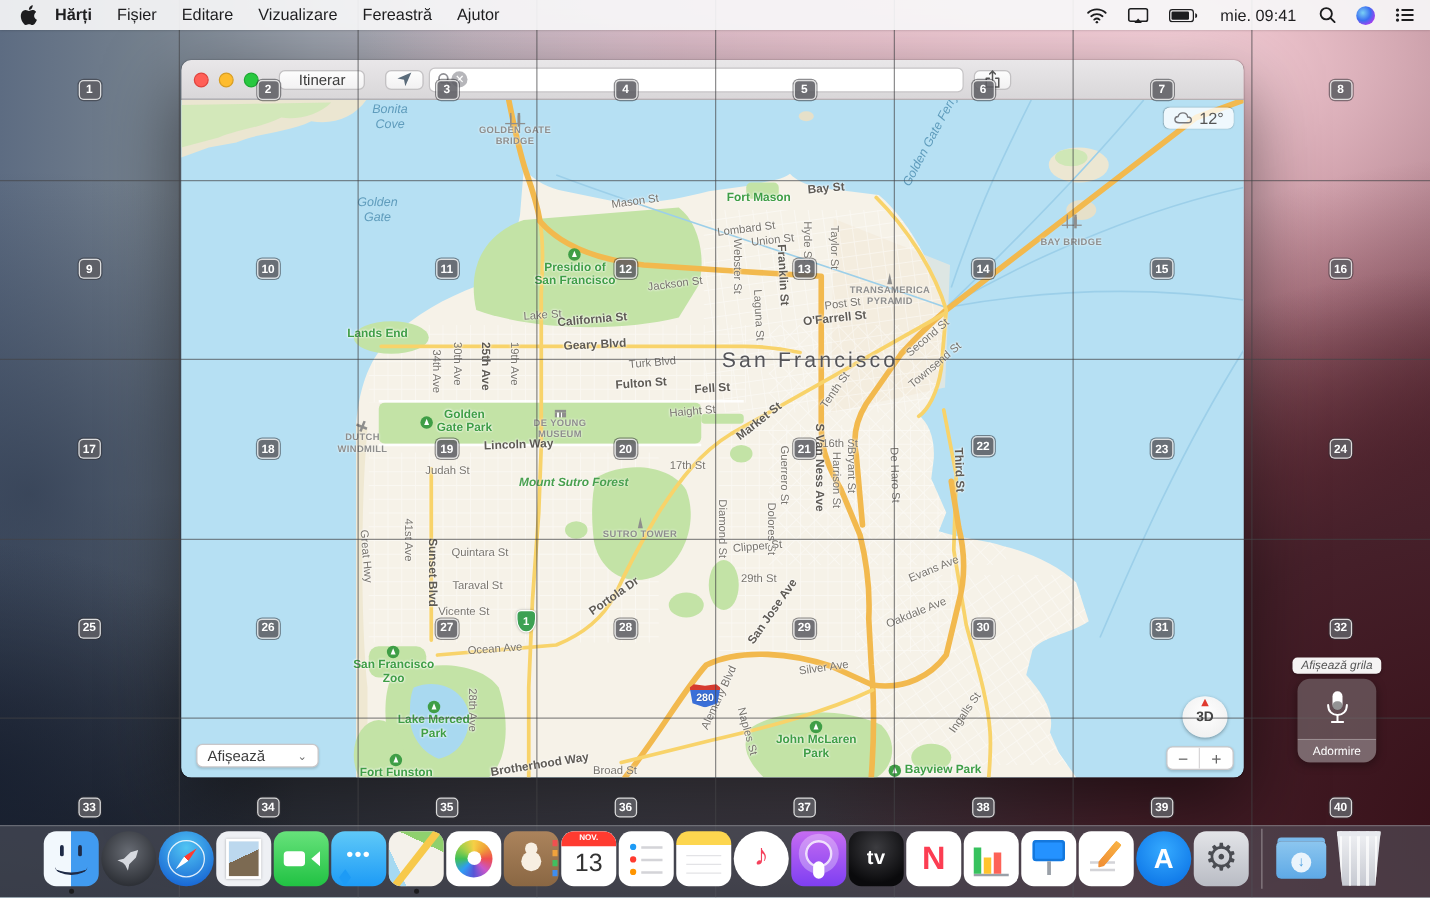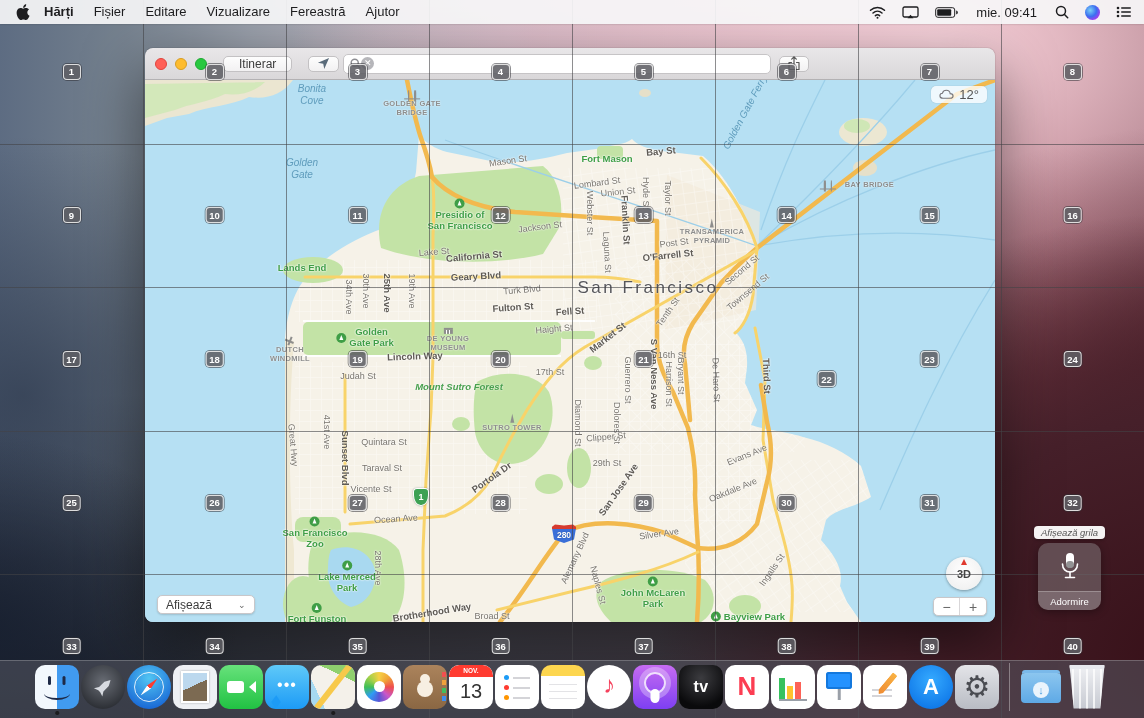--- a/index.html
+++ b/index.html
@@ -67,21 +67,21 @@
     text-shadow:0 0 2px #fff,0 0 3px #fff; white-space:nowrap; }
   .lbl.st  { font-size:9px; color:#78746d; text-shadow:0 0 2px #fff,0 0 2px #fff; white-space:nowrap; }
   .lbl.stb { font-size:9.5px; font-weight:bold; color:#5f5b55; text-shadow:0 0 2px #fff,0 0 2px #fff; white-space:nowrap; }
   .lbl.pk  { font-size:9.5px; font-weight:bold; color:#3f9e46; text-shadow:0 0 2px #fff,0 0 2px #fff;
     display:flex; flex-direction:column; align-items:center; gap:1px; }
   .lbl.pk.icr { flex-direction:row; gap:3px; }
   .lbl.pki { font-size:9.5px; font-weight:bold; font-style:italic; color:#49a04f; text-shadow:0 0 2px #fff; white-space:nowrap; }
   .lbl.wt  { font-size:10px; font-style:italic; color:#5f9cbc; white-space:pre-line; }
   .lbl.poi { font-size:7.5px; font-weight:bold; color:#8e8e8d; letter-spacing:.3px; text-shadow:0 0 2px #fff;
     display:flex; flex-direction:column; align-items:center; gap:1px; }
-  .lbl.poi.icr { flex-direction:row; gap:9px; }
+  .lbl.poi.icr { flex-direction:column; gap:9px; }
   .lic { display:inline-block; position:relative; }
   .ic-tree { width:10px; height:10px; border-radius:50%; background:#3f9e46; }
   .ic-tree::before { content:""; position:absolute; left:3px; top:2px; border-left:2px solid transparent;
     border-right:2px solid transparent; border-bottom:5px solid #fff; }
   .ic-tri { width:0; height:0; border-left:2.5px solid transparent; border-right:2.5px solid transparent;
     border-bottom:9px solid #8e8e8d; }
   .ic-museum { width:9px; height:6px; background:linear-gradient(90deg,#8e8e8d 0 2px,#fff 2px 3px,#8e8e8d 3px 5px,#fff 5px 6px,#8e8e8d 6px 9px); border-top:2px solid #8e8e8d; }
   .ic-mill { width:9px; height:9px; transform:rotate(22deg); }
   .ic-mill::before,.ic-mill::after { content:""; position:absolute; background:#8e8e8d; }
   .ic-mill::before { left:4px; top:0; width:1.5px; height:9px; }
@@ -505,21 +505,21 @@
 Park</span></div>
           <div class="lbl pk icr" style="left: 603px; top: 537px; transform: translate(-50%, -50%);"><span class="lic ic-tree"></span><span>Bayview Park</span></div>
           <div class="lbl st" style="left: 453px; top: 505px; transform: translate(-50%, -50%) rotate(75deg);"><span>Naples St</span></div>
           <div class="lbl st" style="left: 627px; top: 490px; transform: translate(-50%, -50%) rotate(-55deg);"><span>Ingalls St</span></div>
           <div class="lbl st" style="left: 430px; top: 478px; transform: translate(-50%, -50%) rotate(-65deg);"><span>Alemany Blvd</span></div>
           <div class="lbl st" style="left: 602px; top: 375px; transform: translate(-50%, -50%) rotate(-22deg);"><span>Evans Ave</span></div>
           <div class="lbl st" style="left: 588px; top: 410px; transform: translate(-50%, -50%) rotate(-22deg);"><span>Oakdale Ave</span></div>
           <div class="lbl st" style="left: 514px; top: 454px; transform: translate(-50%, -50%) rotate(-8deg);"><span>Silver Ave</span></div>
           <div class="lbl city" style="left: 503px; top: 208px;">San Francisco</div>
           <div class="shield state" style="left: 276px; top: 417px;">1</div>
-          <div class="shield interstate" style="left: 419px; top: 453px; text-align: center;">280</div>
+          <div class="shield interstate" style="left: 419px; top: 476px; text-align: center;">280</div>
         </div>
 
       <div id="weather-pill">
         <svg width="15" height="11" viewBox="0 0 16 11" fill="none" stroke="#77777b" stroke-width="1.2">
             <path d="M4.5 9.5 C2.5 9.5 1 8.3 1 6.7 C1 5.2 2.2 4.2 3.7 4.1 C4.2 2.3 5.8 1 7.8 1 C10 1 11.7 2.6 11.9 4.6 C13.6 4.7 15 5.7 15 7.1 C15 8.5 13.7 9.5 12 9.5 Z"></path>
           </svg>
         <span>12°</span>
       </div>
 
       <div id="show-dropdown">
@@ -563,21 +563,21 @@
       <div class="gbadge" style="left: 500.5px; top: 215.4px;">12</div>
       <div class="gbadge" style="left: 643.5px; top: 215.4px;">13</div>
       <div class="gbadge" style="left: 786.5px; top: 215.4px;">14</div>
       <div class="gbadge" style="left: 929.5px; top: 215.4px;">15</div>
       <div class="gbadge" style="left: 1072.5px; top: 215.4px;">16</div>
       <div class="gbadge" style="left: 71.5px; top: 359px;">17</div>
       <div class="gbadge" style="left: 214.5px; top: 359px;">18</div>
       <div class="gbadge" style="left: 357.5px; top: 359px;">19</div>
       <div class="gbadge" style="left: 500.5px; top: 359px;">20</div>
       <div class="gbadge" style="left: 643.5px; top: 359px;">21</div>
-      <div class="gbadge" style="left: 786.5px; top: 379px; margin-left: 40px;">22</div>
+      <div class="gbadge" style="left: 786.5px; top: 357px;">22</div>
       <div class="gbadge" style="left: 929.5px; top: 359px;">23</div>
       <div class="gbadge" style="left: 1072.5px; top: 359px;">24</div>
       <div class="gbadge" style="left: 71.5px; top: 502.6px;">25</div>
       <div class="gbadge" style="left: 214.5px; top: 502.6px;">26</div>
       <div class="gbadge" style="left: 357.5px; top: 502.6px;">27</div>
       <div class="gbadge" style="left: 500.5px; top: 502.6px;">28</div>
       <div class="gbadge" style="left: 643.5px; top: 502.6px;">29</div>
       <div class="gbadge" style="left: 786.5px; top: 502.6px;">30</div>
       <div class="gbadge" style="left: 929.5px; top: 502.6px;">31</div>
       <div class="gbadge" style="left: 1072.5px; top: 502.6px;">32</div>

